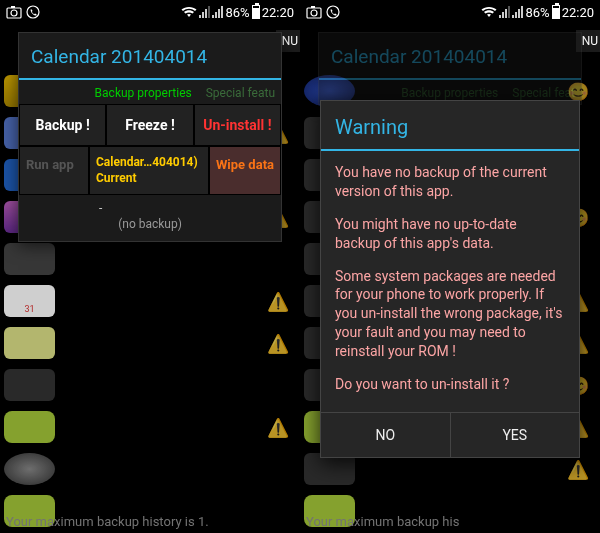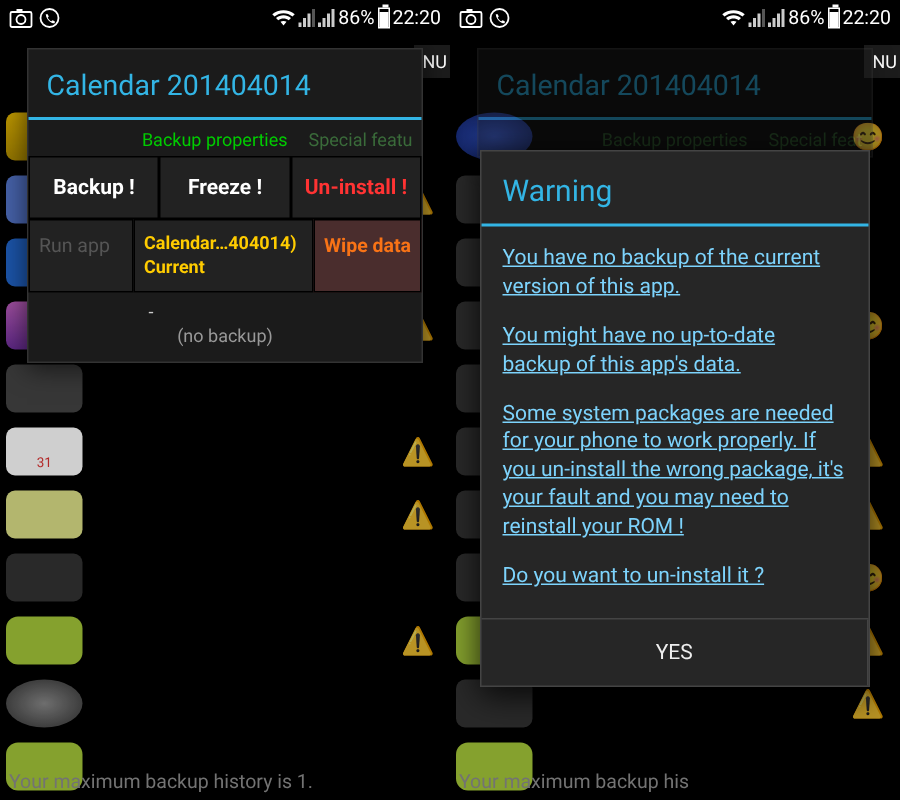--- a/index.html
+++ b/index.html
@@ -95,21 +95,21 @@
     flex: 1;
     text-align: center;
     padding: 12px 0;
     font-size: 14px;
     background: #222;
     border: 1px solid #000;
     color: #fff;
     font-weight: bold;
   }
   .btn-red { color: #ff3333; }
-  .btn-disabled { color: #555; }
+  .btn-disabled { color: #555; font-weight: bold; }
   .row2 { display: flex; }
   .row2-left {
     flex: 0 0 70px;
     padding: 10px 6px;
     color: #555;
     font-size: 13px;
     background: #222;
     border: 1px solid #000;
   }
   .row2-mid {
@@ -152,24 +152,23 @@
     box-shadow: 0 6px 20px rgba(0,0,0,0.8);
   }
   .warn-title {
     color: #33b5e5;
     font-size: 20px;
     padding: 14px 14px 10px;
     border-bottom: 2px solid #33b5e5;
   }
   .warn-body {
     padding: 12px 14px;
-    color: #7dd3fc;
+    color: #fca5a5;
     font-size: 14px;
     line-height: 1.35;
-    text-decoration: underline;
   }
   .warn-body p { margin-bottom: 14px; }
   .warn-body p:last-child { margin-bottom: 6px; }
   .warn-btns {
     display: flex;
     border-top: 1px solid #444;
   }
   .warn-btn {
     flex: 1;
     text-align: center;
@@ -393,18 +392,19 @@
 
   <div class="warn-dialog">
     <div class="warn-title">Warning</div>
     <div class="warn-body">
       <p>You have no backup of the current version of this app.</p>
       <p>You might have no up-to-date backup of this app's data.</p>
       <p>Some system packages are needed for your phone to work properly. If you un-install the wrong package, it's your fault and you may need to reinstall your ROM !</p>
       <p>Do you want to un-install it ?</p>
     </div>
     <div class="warn-btns">
+      <div class="warn-btn">NO</div>
       <div class="warn-btn">YES</div>
     </div>
   </div>
 
   <div class="status-msg">Your maximum backup his</div>
 </div>
 
 </body></html>

